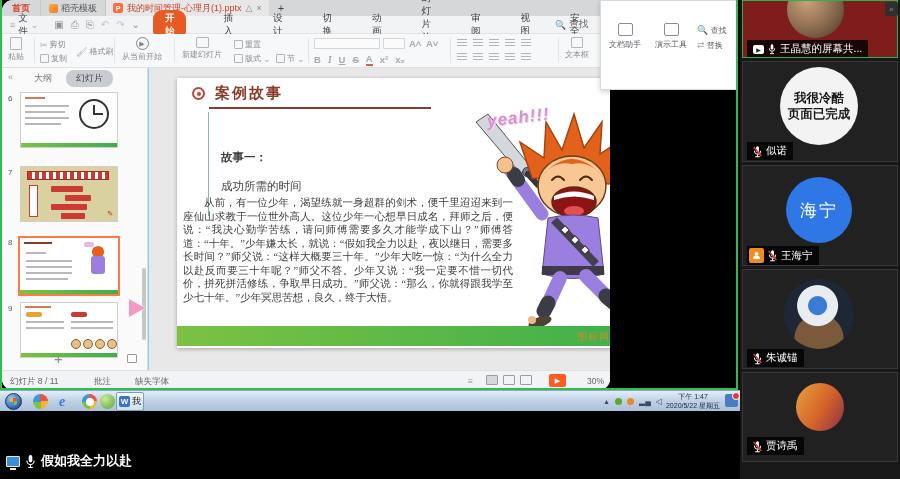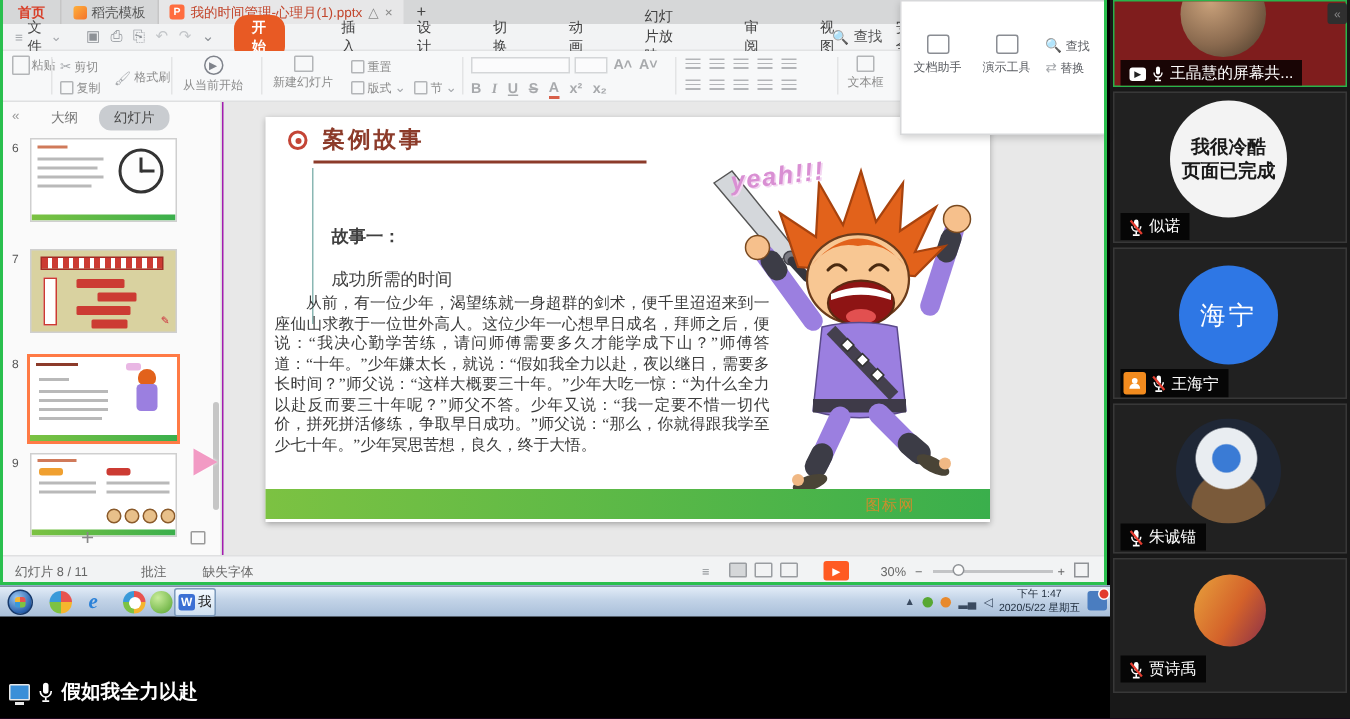--- a/index.html
+++ b/index.html
@@ -6,21 +6,21 @@
   html,body { background:#000; }
   body { font-family:"Liberation Sans","DejaVu Sans",sans-serif; }
   .screen { position:relative; width:900px; height:479px; background:#050505; overflow:hidden; }
   .abs { position:absolute; }
 
   
   .share-area { position:absolute; left:0; top:0; width:740px; height:479px; background:#000; }
   .green-border { position:absolute; left:0; top:-2px; width:738px; height:392px; border:2px solid #2abf4e; pointer-events:none; z-index:60; }
 
   
-  .wps { position:absolute; left:2px; top:0; width:736px; height:390px; background:#a21caf; overflow:hidden; }
+  .wps { position:absolute; left:2px; top:0; width:608px; height:390px; background:#7dd3fc; overflow:hidden;border-radius:11px; }
 
   .tabbar { position:absolute; left:0; top:0; width:100%; height:16px; background:#d6d7d8; display:flex; align-items:stretch; font-size:9px; color:#555; }
   .home-tab { display:flex; align-items:center; padding:0 10px; color:#d8402a; font-weight:bold; }
   .docer-tab { display:flex; align-items:center; gap:3px; padding:0 8px; border-left:1px solid #c6c6c6; border-right:1px solid #c6c6c6; }
   .docer-ico { width:9px; height:9px; border-radius:2px; background:linear-gradient(135deg,#ffb03a,#f4732c); }
   .doc-tab { display:flex; align-items:center; gap:4px; padding:0 7px; background:#e7e7e8; color:#c2452c; max-width:190px; }
   .doc-tab .title { white-space:nowrap; overflow:hidden; text-overflow:ellipsis; max-width:120px; }
   .ppt-ico { width:10px; height:10px; border-radius:2px; background:#ff6d3f; color:#fff; font-size:7px; font-weight:bold; display:flex; align-items:center; justify-content:center; }
   .tab-glyph { color:#8a8a8a; font-size:9px; }
   .newtab { display:flex; align-items:center; padding:0 9px; color:#444; font-size:11px; }
@@ -181,21 +181,21 @@
           <span class="rtab">开发工具</span>
           <span class="rtab">特色功能</span>
         </div>
         <div class="findbox">
           <span class="gicon">🔍</span>
           <span>查找</span>
         </div>
       </div>
 
       <div class="ribbon">
-        <div class="mini" style="left:6px; top:3px; gap:1px;">
+        <div class="mini" style="left:6px; top:3px; flex-direction:column; gap:1px;">
           <span class="icobox" style="width:12px;height:13px;"></span>
           <span>粘贴</span>
         </div>
         <div class="rsep" style="left:32px;"></div>
         <div class="mini" style="left:38px; top:5px;">
             <span class="gicon">✂</span>
             <span>剪切</span>
           </div>
         <div class="mini" style="left:38px; top:19px;">
             <span class="icobox"></span>

